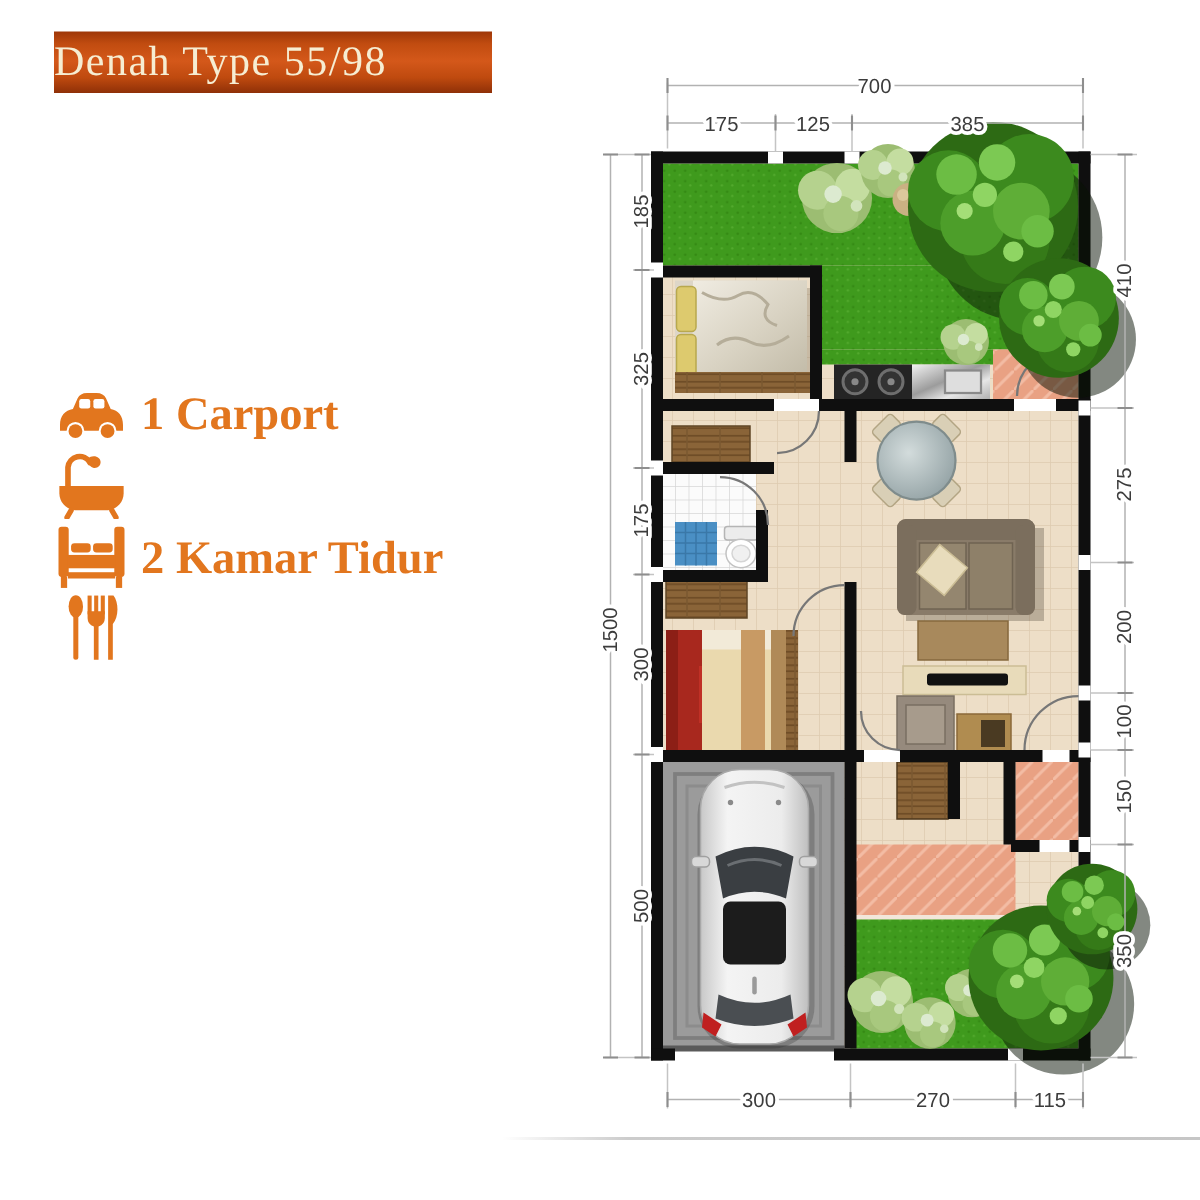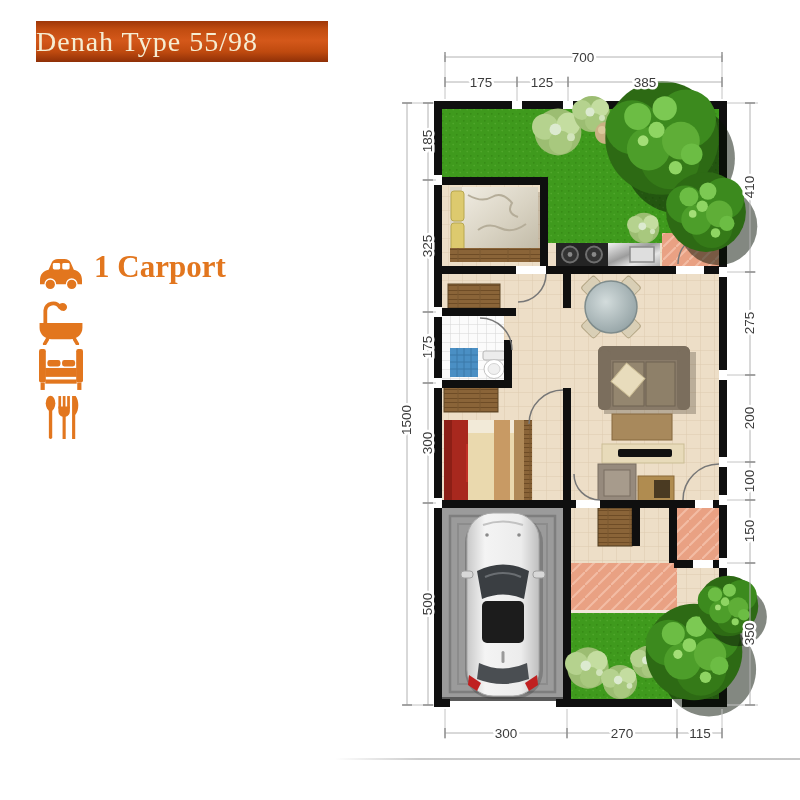--- a/index.html
+++ b/index.html
@@ -4,21 +4,21 @@
 <style>
   html,body{margin:0;padding:0;}
   body{width:800px;height:800px;position:relative;background:#ffffff;overflow:hidden;
        font-family:"Liberation Sans",sans-serif;}
   .banner{position:absolute;left:0;top:21px;width:292px;height:41px;
           background:linear-gradient(180deg,#9e3708 0%,#c14c10 20%,#d4581a 48%,#bf4a0f 75%,#8f3007 100%);
           display:flex;align-items:center;justify-content:flex-start;margin-left:36px;}
   .banner-title{font-family:"Liberation Serif","DejaVu Serif",serif;font-size:28px;
           color:#f6edd2;letter-spacing:1px;white-space:nowrap;}
   .legend{position:absolute;left:28px;top:251px;}
-  .legend-row{display:flex;align-items:flex-start;height:48px;}
+  .legend-row{display:flex;align-items:center;height:48px;}
   .legend-icon{width:66px;display:flex;justify-content:center;align-items:center;flex:0 0 66px;}
   .legend-label{font-family:"Liberation Serif","DejaVu Serif",serif;font-weight:bold;
           font-size:31px;color:#e2761e;white-space:nowrap;line-height:1;}
   .plan-svg{position:absolute;left:0;top:0;}
   .divider{position:absolute;left:335px;top:758px;width:465px;height:2px;
           background:linear-gradient(90deg,rgba(210,210,210,0),#cccccc 18%,#c6c6c6);}
   .dim{font-family:"Liberation Sans",sans-serif;font-size:13.5px;fill:#3c3c3c;
           paint-order:stroke;stroke:#ffffff;stroke-width:5px;stroke-linejoin:round;}
 </style>
 </head>
@@ -62,20 +62,21 @@
         <rect x="3" y="2" width="6.5" height="32" rx="2" fill="#e2761e"></rect>
         <rect x="38.5" y="2" width="6.5" height="32" rx="2" fill="#e2761e"></rect>
         <rect x="9" y="20" width="30" height="8.5" fill="#e2761e"></rect>
         <rect x="9" y="31" width="30" height="4" fill="#e2761e"></rect>
         <rect x="11" y="12.5" width="12.5" height="6" rx="2.2" fill="#e2761e"></rect>
         <rect x="25" y="12.5" width="12.5" height="6" rx="2.2" fill="#e2761e"></rect>
         <rect x="4.5" y="34" width="4" height="7" fill="#e2761e"></rect>
         <rect x="39.5" y="34" width="4" height="7" fill="#e2761e"></rect>
       </svg>
     </span>
+    <span class="legend-label">2 Kamar Tidur</span>
   </div>
 
   <div class="legend-row">
     <span class="legend-icon">
       <svg width="44" height="46" viewBox="0 0 40 44">
         <ellipse cx="10" cy="8" rx="4.6" ry="7.2" fill="#e2761e"></ellipse>
         <rect x="8.4" y="13" width="3.2" height="29" rx="1.6" fill="#e2761e"></rect>
         <rect x="17.5" y="1" width="2.6" height="12" fill="#e2761e"></rect>
         <rect x="21.7" y="1" width="2.6" height="12" fill="#e2761e"></rect>
         <rect x="25.9" y="1" width="2.6" height="12" fill="#e2761e"></rect>

